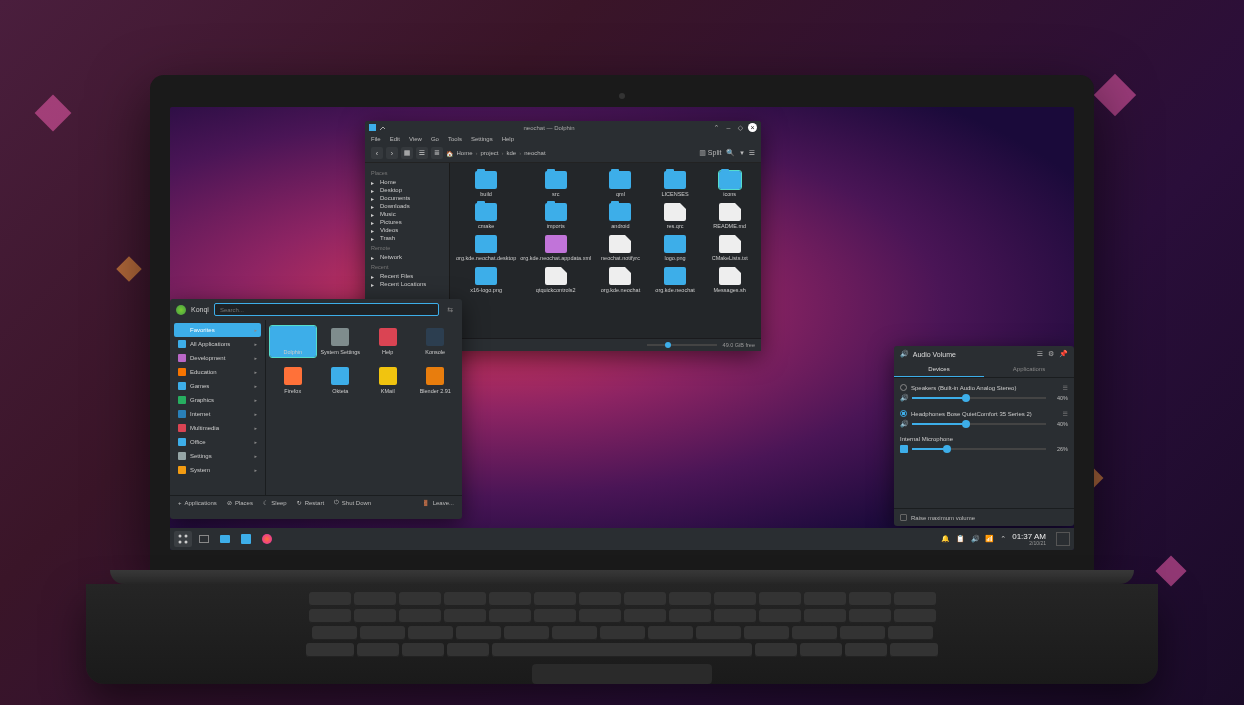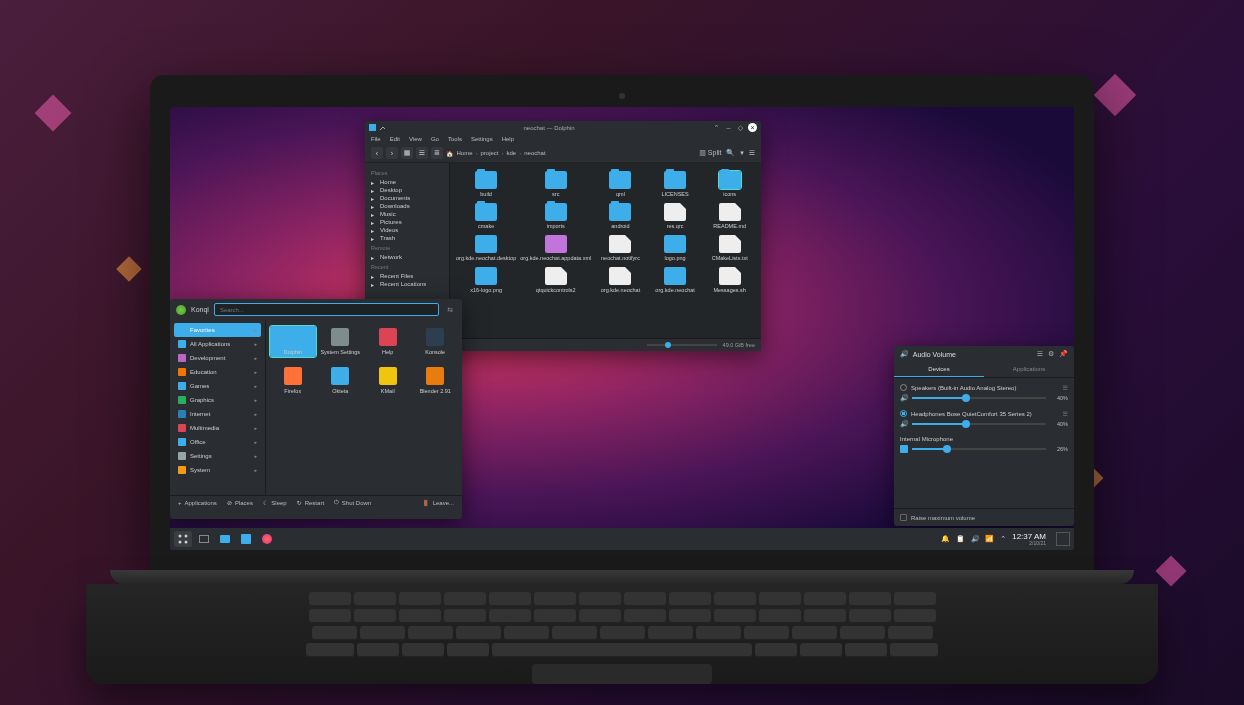--- a/index.html
+++ b/index.html
@@ -424,21 +424,21 @@
         <div class="tkbtn">
             <div style="width:10px;height:10px;background:radial-gradient(#ff7139,#e028b0);border-radius:50%;"></div>
           </div>
         <div class="tray">
           <span>🔔</span>
           <span>📋</span>
           <span>🔊</span>
           <span>📶</span>
           <span>⌃</span>
           <div class="clock">
-            <div class="time">12:37 AM</div>
+            <div class="time">01:37 AM</div>
             <div class="date">2/10/21</div>
           </div>
           <div class="showdesk"></div>
         </div>
       </div>
 
     </div>
   </div>
   <div class="base"></div>
   <div class="kbd">

